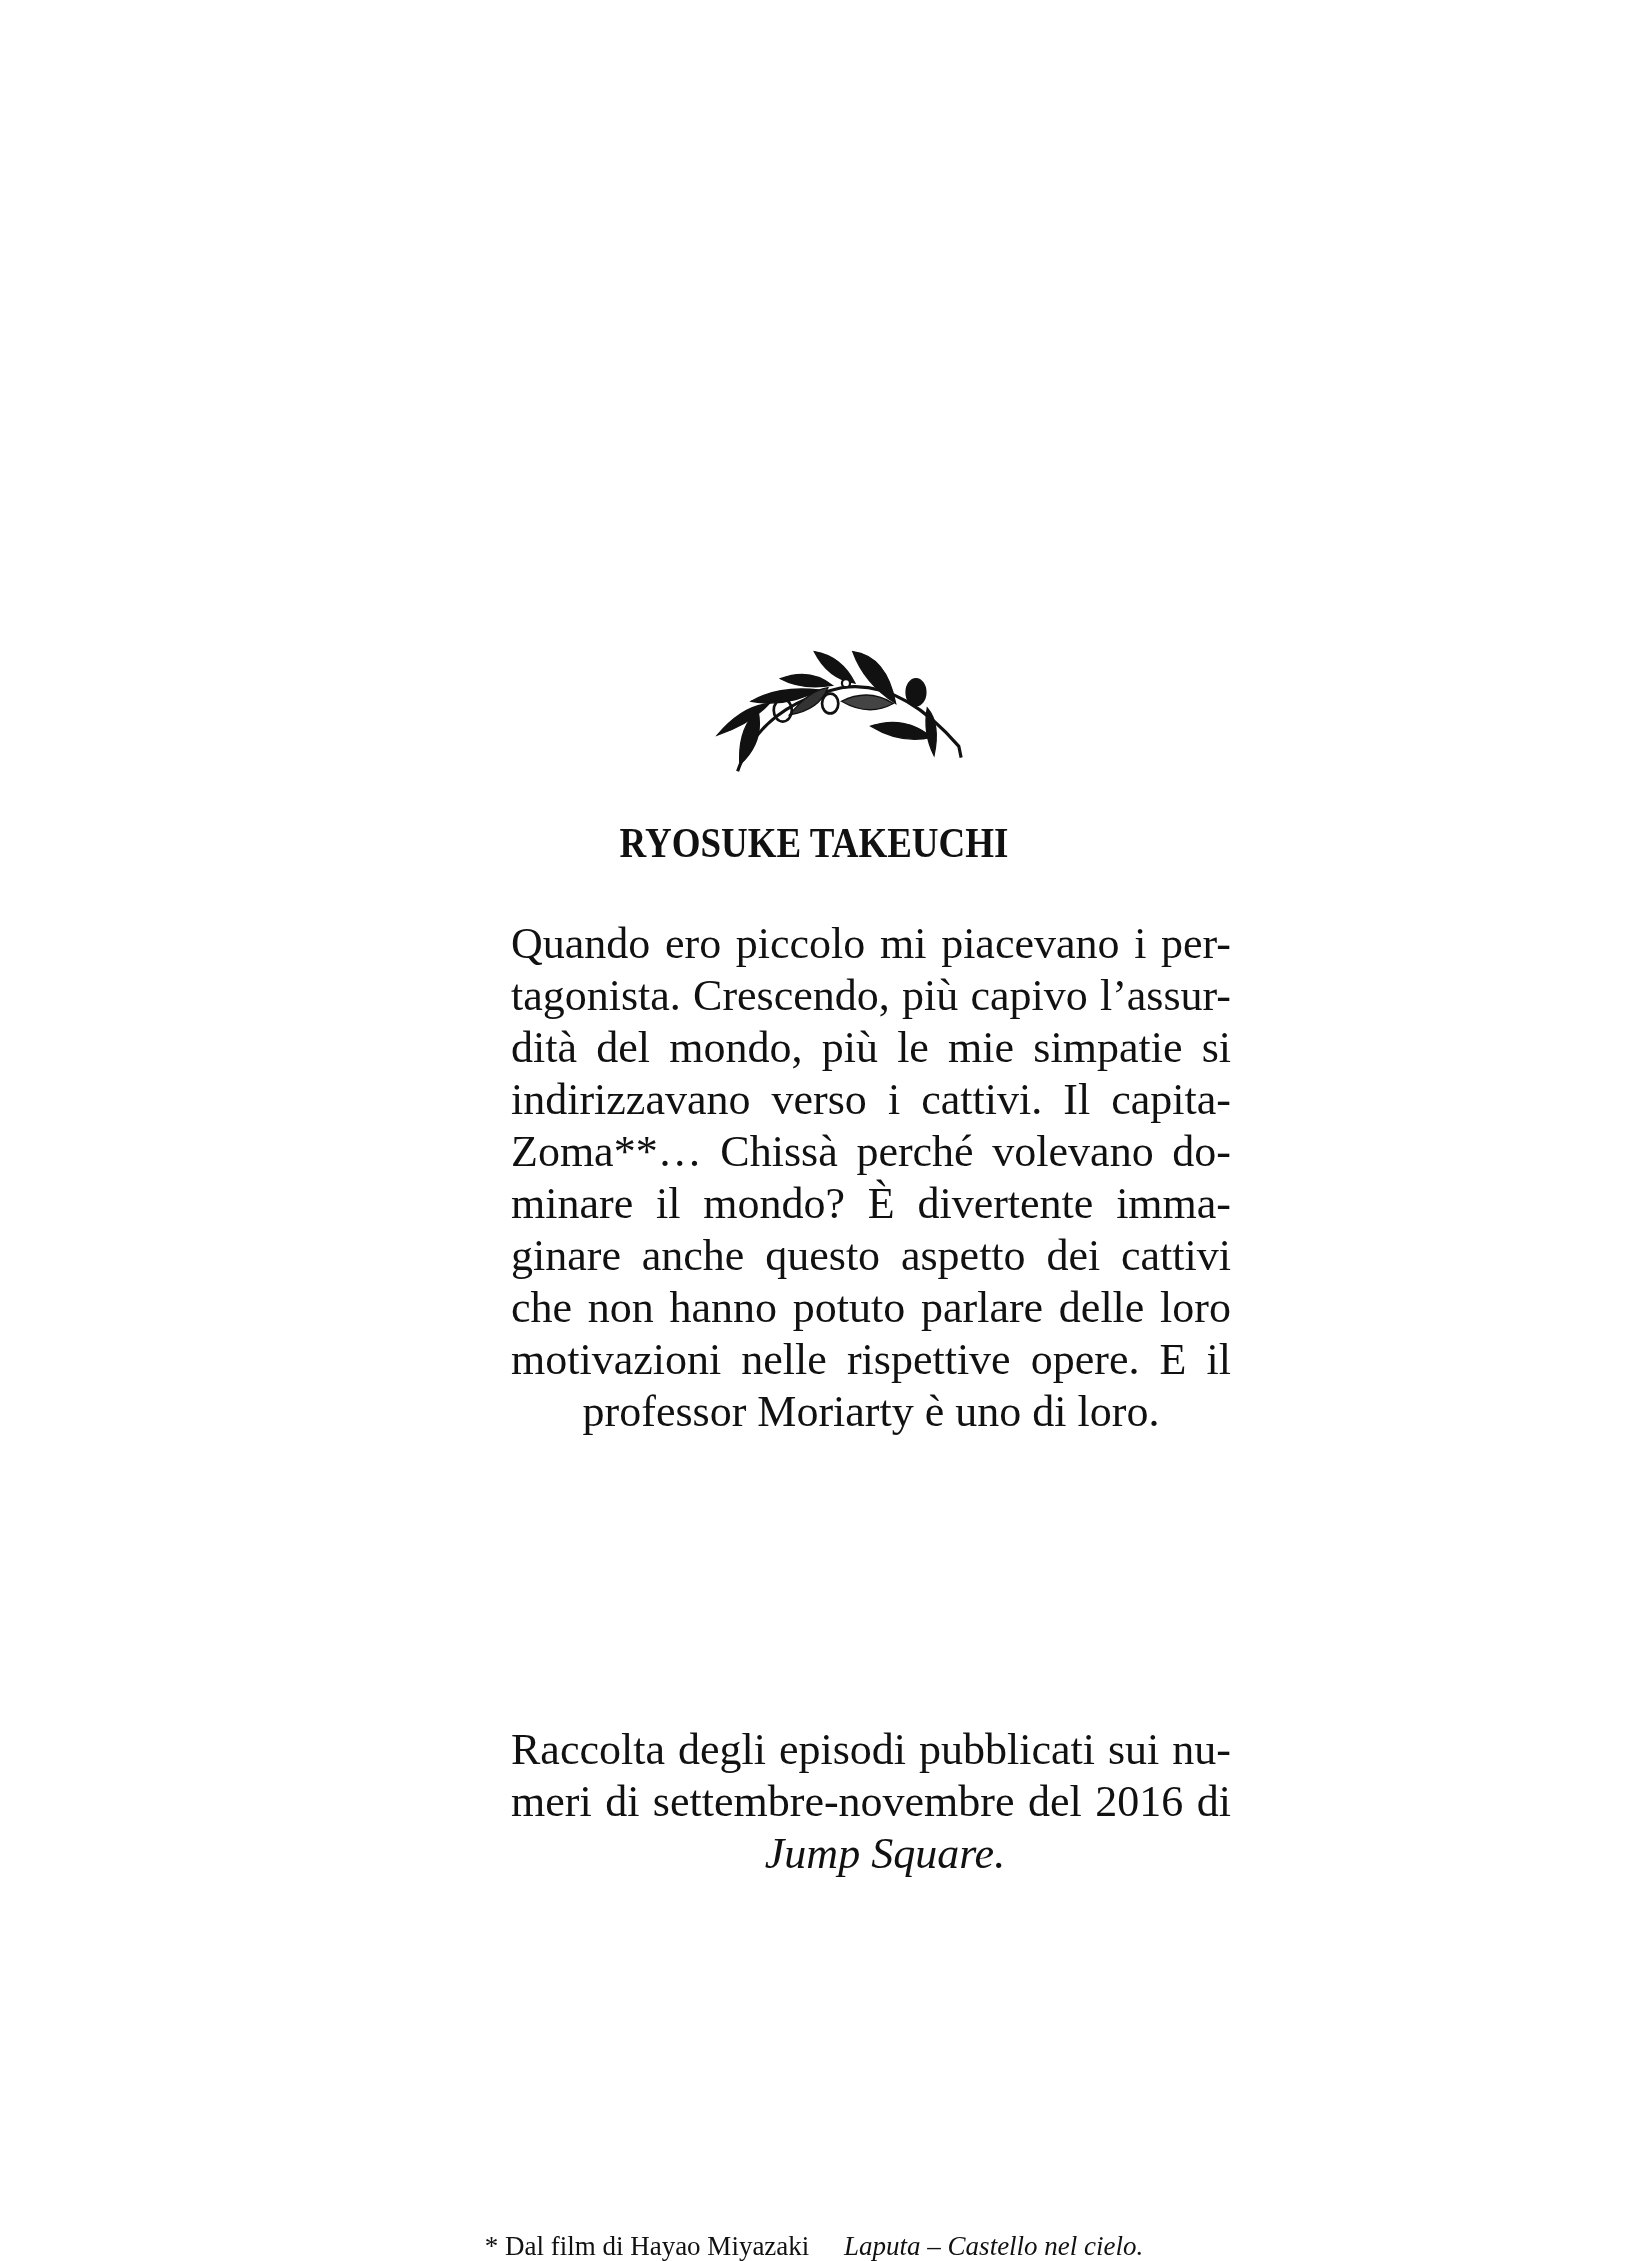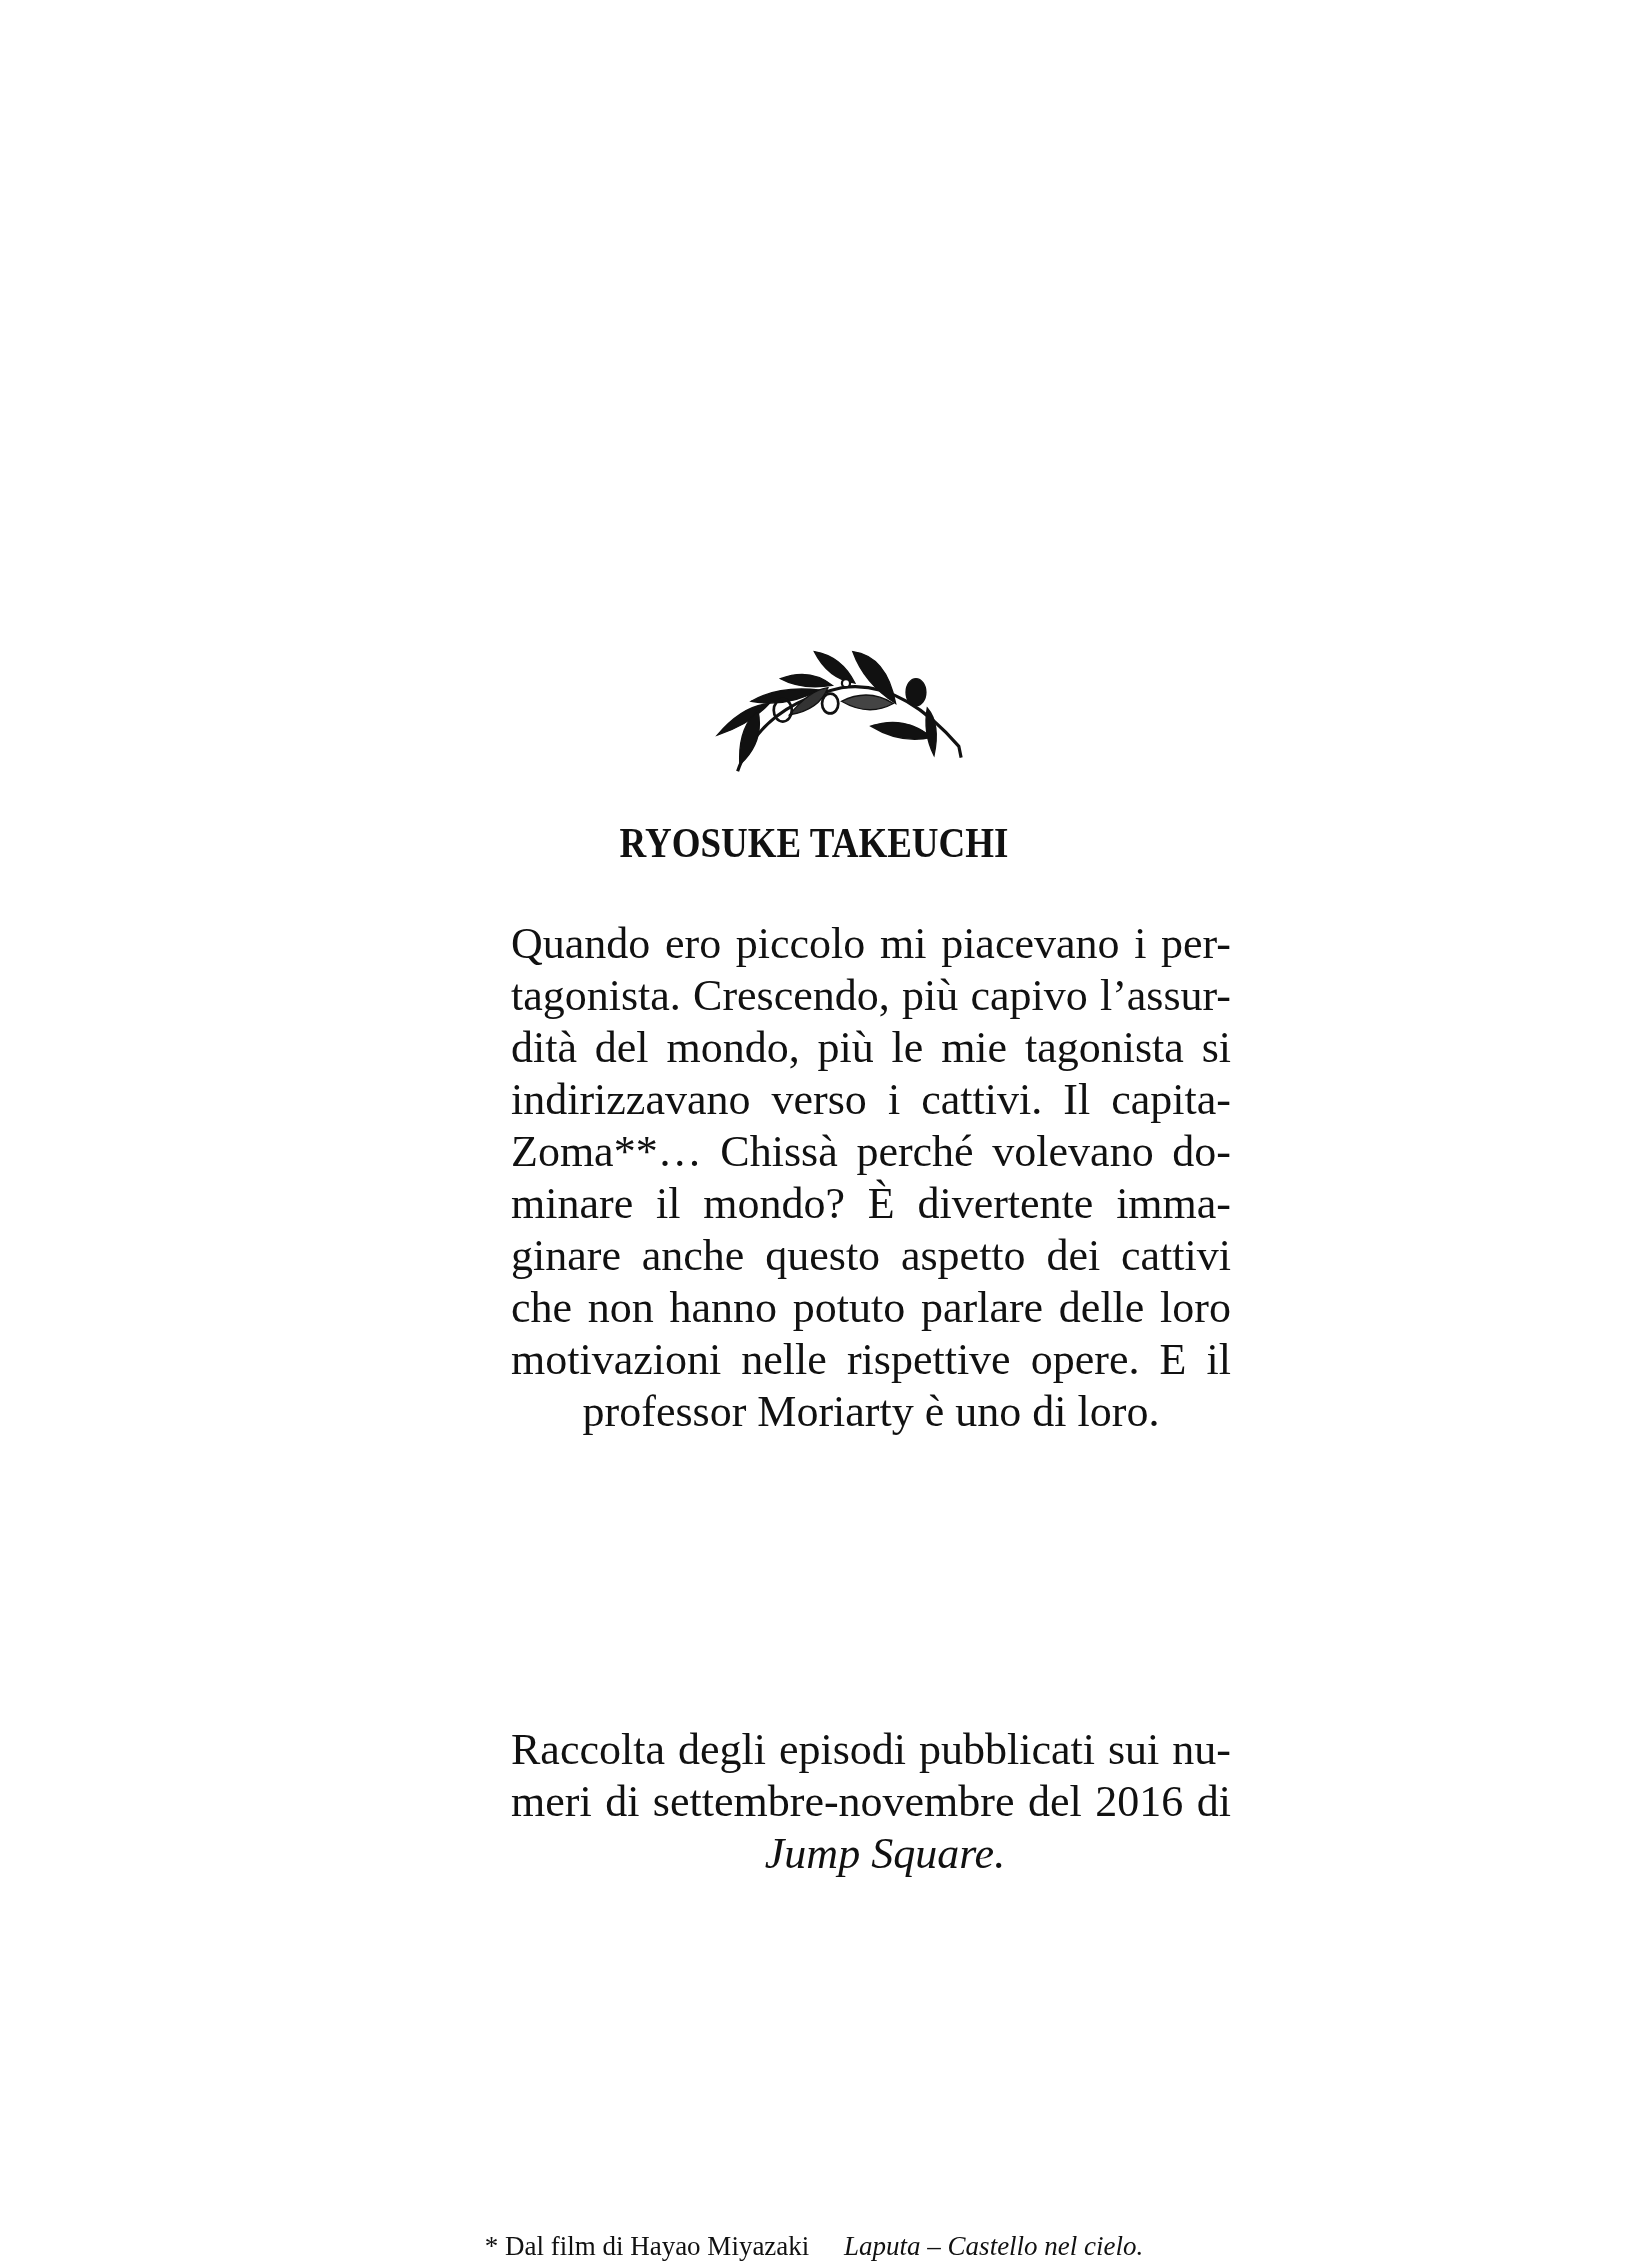--- a/index.html
+++ b/index.html
@@ -54,21 +54,21 @@
     <ellipse cx="465" cy="140" rx="22" ry="30"></ellipse>
     <circle cx="310" cy="120" r="9" fill="#fff" stroke-width="5"></circle>
   </g>
 </svg>
 
 <div class="title">RYOSUKE TAKEUCHI</div>
 
 <div class="block body-text">
   <span class="line">Quando ero piccolo mi piacevano i per-</span>
   <span class="line">tagonista. Crescendo, più capivo l’assur-</span>
-  <span class="line">dità del mondo, più le mie tagonista si</span>
+  <span class="line">dità del mondo, più le mie simpatie si</span>
   <span class="line">indirizzavano verso i cattivi. Il capita-</span>
   <span class="line">Zoma**… Chissà perché volevano do-</span>
   <span class="line">minare il mondo? È divertente imma-</span>
   <span class="line">ginare anche questo aspetto dei cattivi</span>
   <span class="line">che non hanno potuto parlare delle loro</span>
   <span class="line">motivazioni nelle rispettive opere. E il</span>
   <span class="line center">professor Moriarty è uno di loro.</span>
 </div>
 
 <div class="block note">

